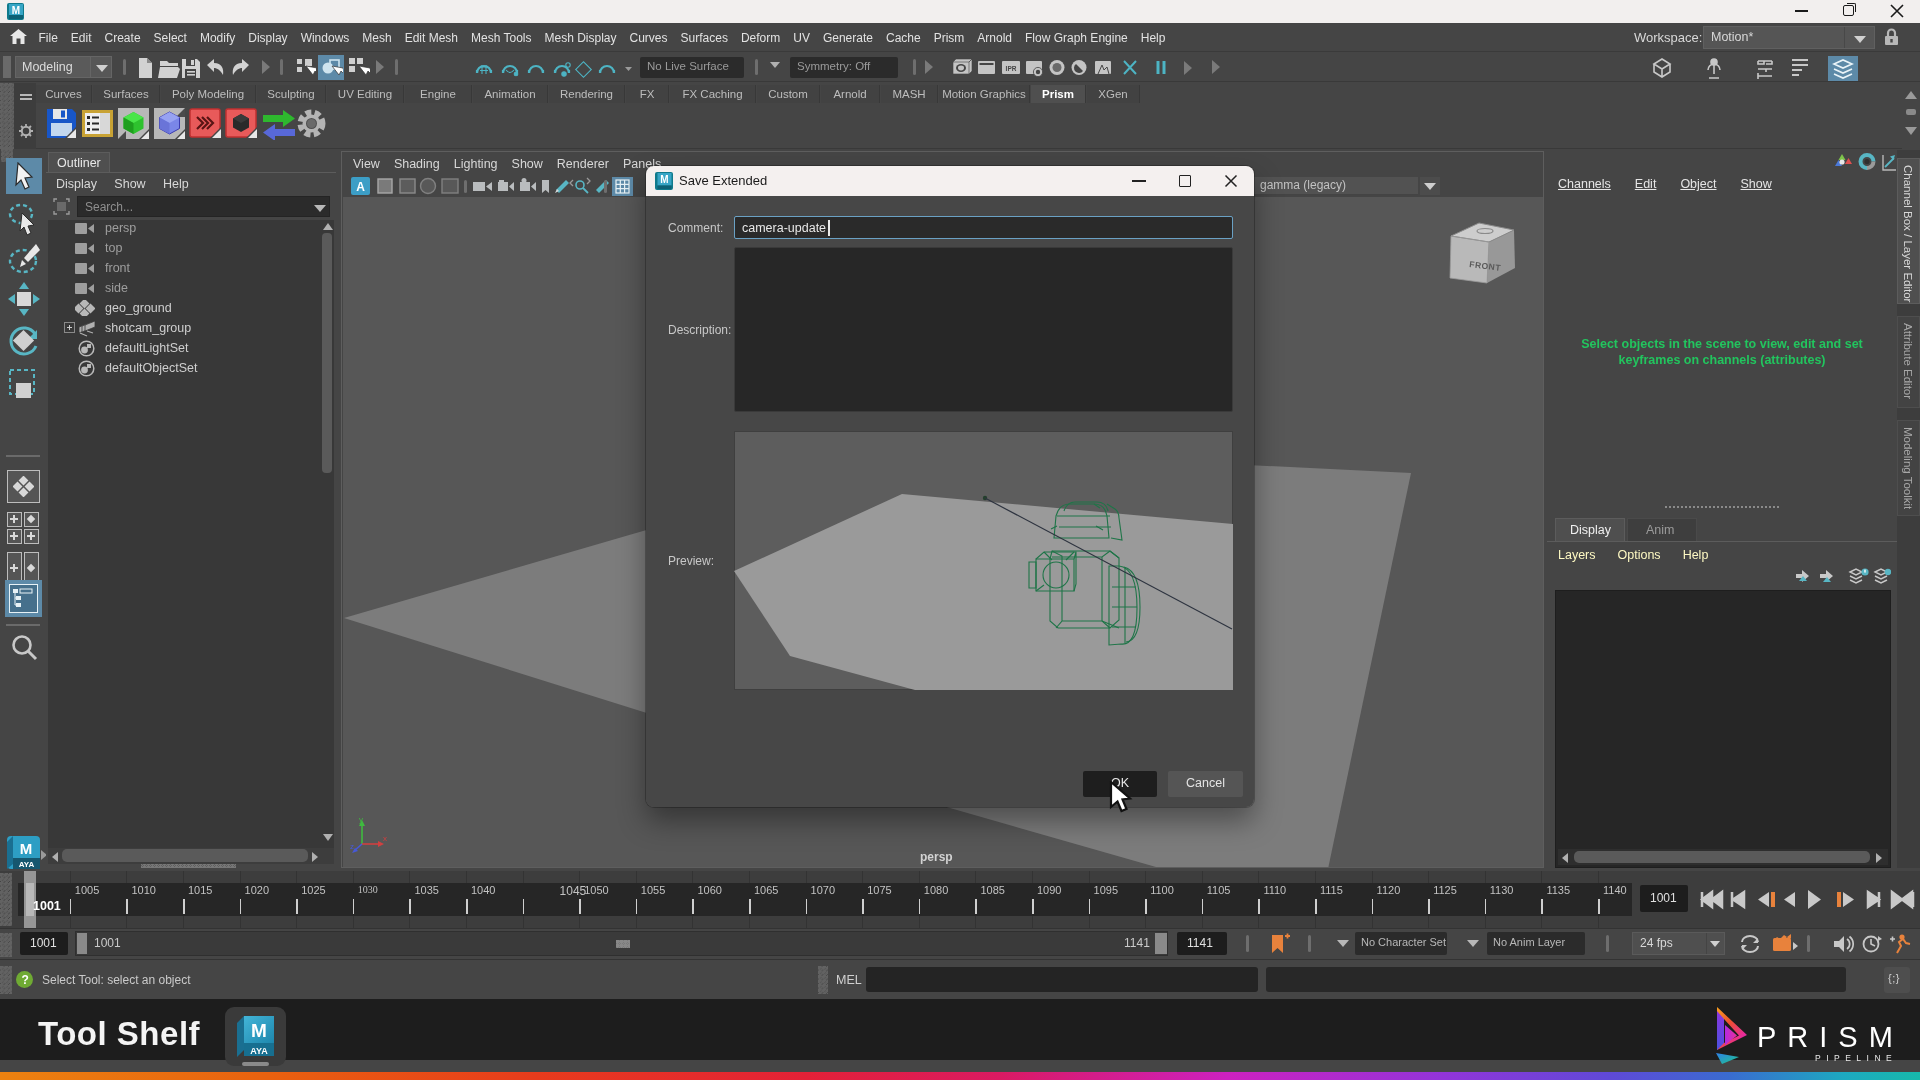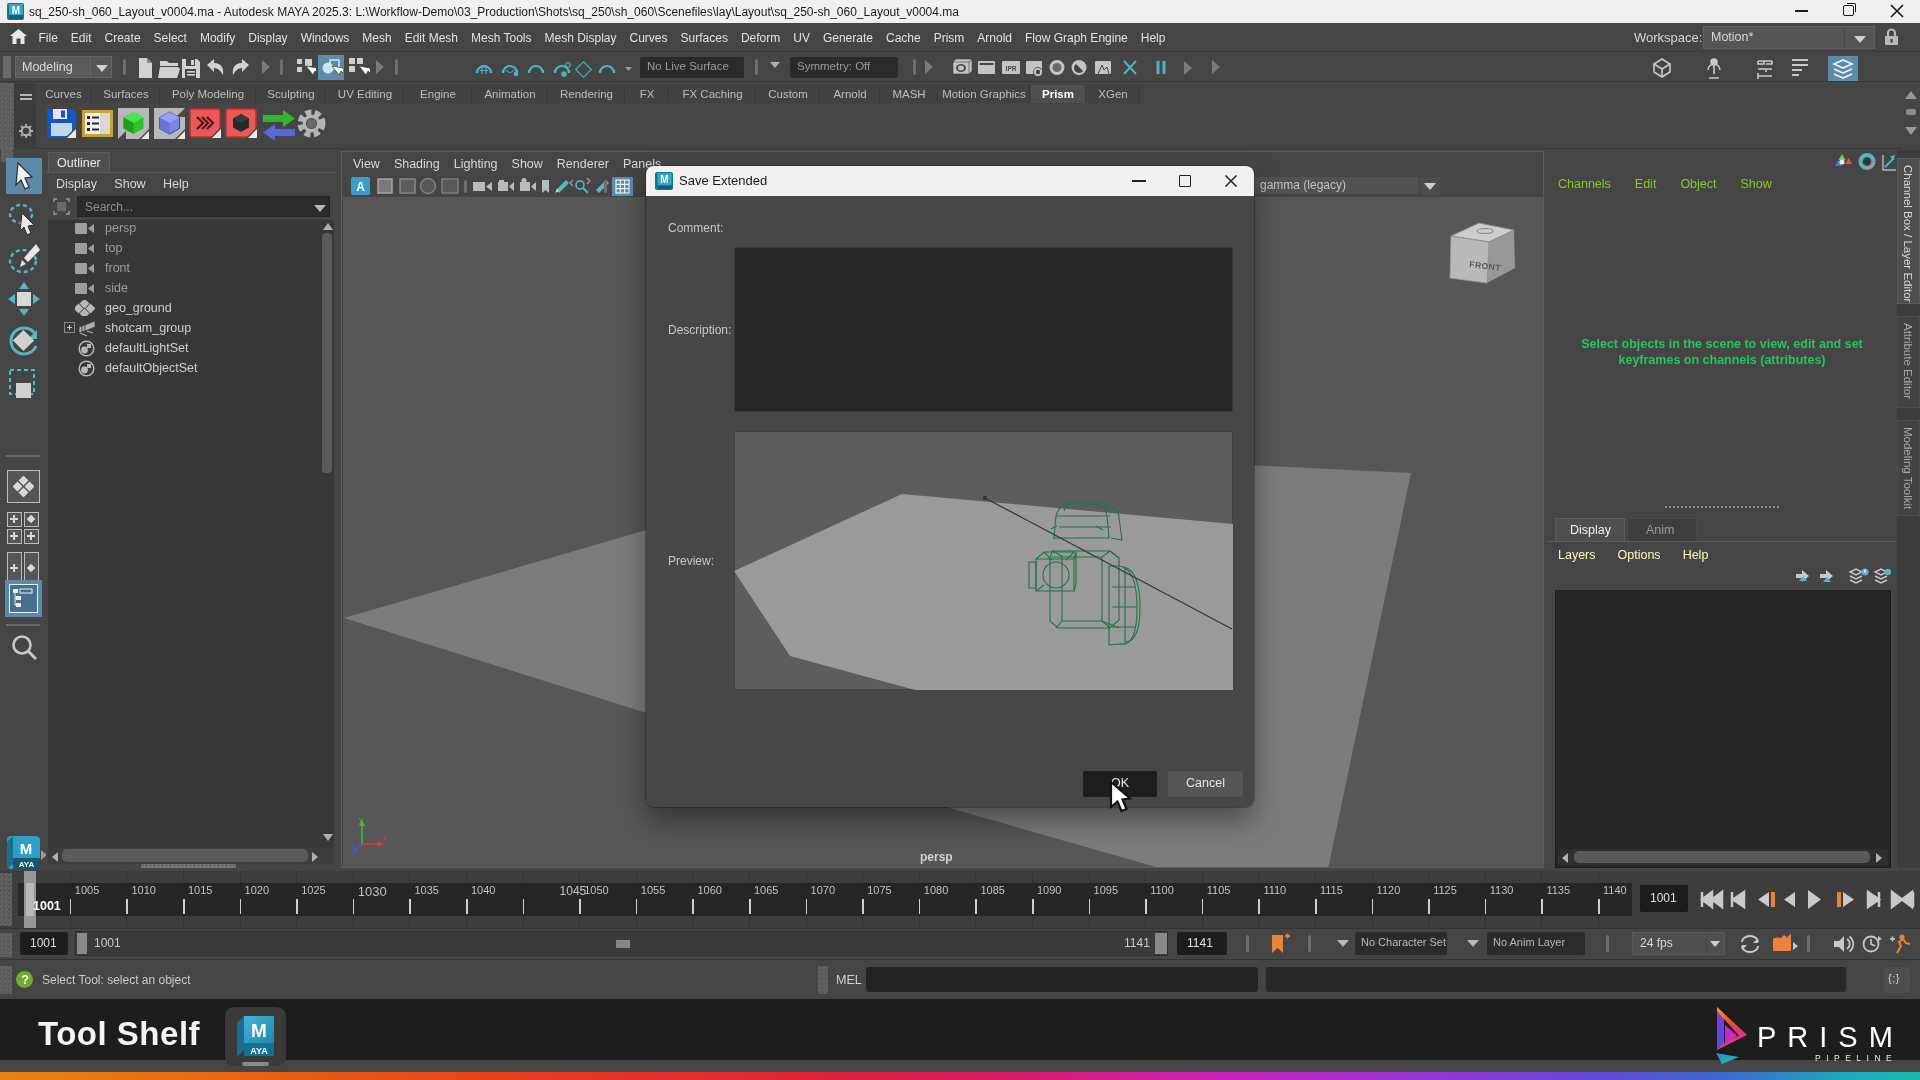--- a/index.html
+++ b/index.html
@@ -13,21 +13,20 @@
 <body>
 <div id="root">
 
 <div class="abs" id="titlebar" style="left:0;top:0;width:1920px;height:23px;background:#f2efee;">
   <svg class="abs" style="left:7px;top:3px" width="17" height="17" viewBox="0 0 17 17">
     <rect x="0" y="0" width="17" height="17" rx="2" fill="#0f7a8c"></rect>
     <rect x="2" y="1" width="14" height="12" fill="#37a5c6"></rect>
     <text x="9" y="11" font-size="10" font-weight="bold" fill="#fff" text-anchor="middle">M</text>
     <rect x="2" y="12" width="14" height="4" fill="#0c6175"></rect>
   </svg>
-  <div class="abs" style="left:29px;top:4.5px;font-size:12px;color:#1a1a1a;white-space:nowrap;">sq_250-sh_060_Layout_v0004.ma - Autodesk MAYA 2025.3: L:\Workflow-Demo\03_Production\Shots\sq_250\sh_060\Scenefiles\lay\Layout\sq_250-sh_060_Layout_v0004.ma</div>
   <div class="abs" style="left:1795px;top:10px;width:13px;height:2px;background:#1a1a1a;"></div>
   <div class="abs" style="left:1843px;top:5px;width:11px;height:11px;border:1.6px solid #1a1a1a;border-radius:2px;"></div>
   <div class="abs" style="left:1847px;top:3px;width:9px;height:9px;border-top:1.6px solid #1a1a1a;border-right:1.6px solid #1a1a1a;border-radius:0 2px 0 0;"></div>
   <svg class="abs" style="left:1890px;top:4px" width="14" height="14" viewBox="0 0 14 14">
         <path d="M1 1 L13 13 M13 1 L1 13" stroke="#1a1a1a" stroke-width="1.6"></path>
       </svg>
 </div>
 
 <div class="abs" id="menubar" style="left:0;top:23px;width:1920px;height:29px;background:#454545;border-bottom:1px solid #3a3a3a;">
   <svg class="abs" style="left:10px;top:6px" width="17" height="16" viewBox="0 0 17 16">
@@ -585,21 +584,21 @@
     <path d="M32 15 a6.5 6.5 0 1 1 6.5 -6.5" fill="none" stroke="#58b6c4" stroke-width="4"></path>
     <path d="M32 15 a6.5 6.5 0 0 0 6.5 -6.5" fill="none" stroke="#9a9a9a" stroke-width="4"></path>
     <circle cx="32" cy="8.5" r="2.6" fill="#2f2f2f"></circle>
     <g stroke="#b8b8b8" stroke-width="1.4" fill="none">
           <path d="M48 2 v15 h13"></path>
           <path d="M50 14 L59 5" stroke="#58b6c4" stroke-width="1.8"></path>
           <path d="M60 2 l-5 1.5 3.5 3.5 z" fill="#58b6c4" stroke="none"></path>
         </g>
   </svg>
 
-  <div class="abs" style="left:11px;top:27px;font-size:12.5px;color:#84cc16;white-space:nowrap;"><span style="padding-right:24px;">Channels</span><span style="padding-right:24px;">Edit</span><span style="padding-right:24px;">Object</span><span>Show</span></div>
+  <div class="abs" style="left:11px;top:27px;font-size:12.5px;color:#e5e5e5;white-space:nowrap;text-decoration:underline;"><span style="padding-right:24px;">Channels</span><span style="padding-right:24px;">Edit</span><span style="padding-right:24px;">Object</span><span>Show</span></div>
 
   <div class="abs" style="left:0;top:186px;width:350px;text-align:center;font-size:12.5px;font-weight:bold;color:#22c55e;line-height:16px;">Select objects in the scene to view, edit and set<br>keyframes on channels (attributes)</div>
 
   <div class="abs" style="left:118px;top:356px;width:116px;height:2px;background:repeating-linear-gradient(90deg,#8a8a8a 0 2px,transparent 2px 4px);"></div>
 
   <div class="abs" style="left:8px;top:368px;width:70px;height:23px;background:#4f4f4f;border:1px solid #5c5c5c;border-bottom:none;">
         <div class="abs" style="left:14px;top:4px;font-size:12.5px;color:#f0f0f0;">Display</div>
       </div>
   <div class="abs" style="left:80px;top:368px;width:70px;height:23px;background:#3e3e3e;border:1px solid #4a4a4a;border-bottom:none;">
         <div class="abs" style="left:18px;top:4px;font-size:12.5px;color:#9a9a9a;">Anim</div>
@@ -655,20 +654,24 @@
     <div class="abs" style="left:33px;top:7px;font-size:13px;color:#1a1a1a;">Save Extended</div>
     <div class="abs" style="left:486px;top:14px;width:14px;height:1.8px;background:#222;"></div>
     <div class="abs" style="left:533px;top:9px;width:12px;height:12px;border:1.6px solid #222;border-radius:1px;"></div>
     <svg class="abs" style="left:578px;top:8px" width="14" height="14" viewBox="0 0 14 14">
           <path d="M1.5 1.5 L12.5 12.5 M12.5 1.5 L1.5 12.5" stroke="#222" stroke-width="1.5"></path>
         </svg>
   </div>
 
   <div class="abs" style="left:0;top:30px;width:608px;height:611px;background:#474747;border-radius:0 0 8px 8px;">
     <div class="abs" style="left:22px;top:25px;font-size:12px;color:#c8c8c8;">Comment:</div>
+    <div class="abs" style="left:88px;top:20px;width:499px;height:23px;background:#2a2a2a;border:1px solid #6aa1c4;border-radius:2px;">
+      <div class="abs" style="left:7px;top:4px;font-size:12.5px;color:#e8e8e8;">camera-update</div>
+      <div class="abs" style="left:93px;top:3px;width:1.5px;height:16px;background:#e8e8e8;"></div>
+    </div>
     <div class="abs" style="left:22px;top:127px;font-size:12px;color:#c8c8c8;">Description:</div>
     <div class="abs" style="left:88px;top:51px;width:499px;height:165px;background:#272727;border:1px solid #3a3a3a;border-radius:2px;"></div>
     <div class="abs" style="left:22px;top:358px;font-size:12px;color:#c8c8c8;">Preview:</div>
 
     <svg class="abs" style="left:88px;top:235px" width="499" height="259" viewBox="0 0 499 259">
       <rect x="0" y="0" width="499" height="259" fill="#5d5d5d"></rect>
           <rect x="0.5" y="0.5" width="498" height="258" fill="none" stroke="#3f3f3f" stroke-width="1"></rect>
       <polygon points="0,140 168,63 499,93 499,259 181,259 56,225" fill="#9a9a9a"></polygon>
       <g stroke="#1f7548" stroke-width="1.1" fill="none">
 
@@ -732,21 +735,21 @@
   <div class="abs" style="left:239.6px;top:0px;width:1px;height:12px;background:#333;"></div>
   <div class="abs" style="left:239.6px;top:45px;width:1px;height:12px;background:#333;"></div>
   <div class="abs" style="left:244.6px;top:13px;font-size:11px;color:#c2c2c2;">1020</div>
   <div class="abs" style="left:296.2px;top:28px;width:1.5px;height:15px;background:#cfcfcf;"></div>
   <div class="abs" style="left:296.2px;top:0px;width:1px;height:12px;background:#333;"></div>
   <div class="abs" style="left:296.2px;top:45px;width:1px;height:12px;background:#333;"></div>
   <div class="abs" style="left:301.2px;top:13px;font-size:11px;color:#c2c2c2;">1025</div>
   <div class="abs" style="left:352.8px;top:28px;width:1.5px;height:15px;background:#cfcfcf;"></div>
   <div class="abs" style="left:352.8px;top:0px;width:1px;height:12px;background:#333;"></div>
   <div class="abs" style="left:352.8px;top:45px;width:1px;height:12px;background:#333;"></div>
-  <div class="abs" style="left:357.8px;top:13px;font-size:13px;color:#c2c2c2;">1030</div>
+  <div class="abs" style="left:357.8px;top:13px;font-size:10px;color:#c2c2c2;font-family:Liberation Serif, serif;">1030</div>
   <div class="abs" style="left:409.4px;top:28px;width:1.5px;height:15px;background:#cfcfcf;"></div>
   <div class="abs" style="left:409.4px;top:0px;width:1px;height:12px;background:#333;"></div>
   <div class="abs" style="left:409.4px;top:45px;width:1px;height:12px;background:#333;"></div>
   <div class="abs" style="left:414.4px;top:13px;font-size:11px;color:#c2c2c2;">1035</div>
   <div class="abs" style="left:466.0px;top:28px;width:1.5px;height:15px;background:#cfcfcf;"></div>
   <div class="abs" style="left:466.0px;top:0px;width:1px;height:12px;background:#333;"></div>
   <div class="abs" style="left:466.0px;top:45px;width:1px;height:12px;background:#333;"></div>
   <div class="abs" style="left:471.0px;top:13px;font-size:11px;color:#c2c2c2;">1040</div>
   <div class="abs" style="left:522.6px;top:28px;width:1.5px;height:15px;background:#cfcfcf;"></div>
   <div class="abs" style="left:522.6px;top:0px;width:1px;height:12px;background:#333;"></div>

